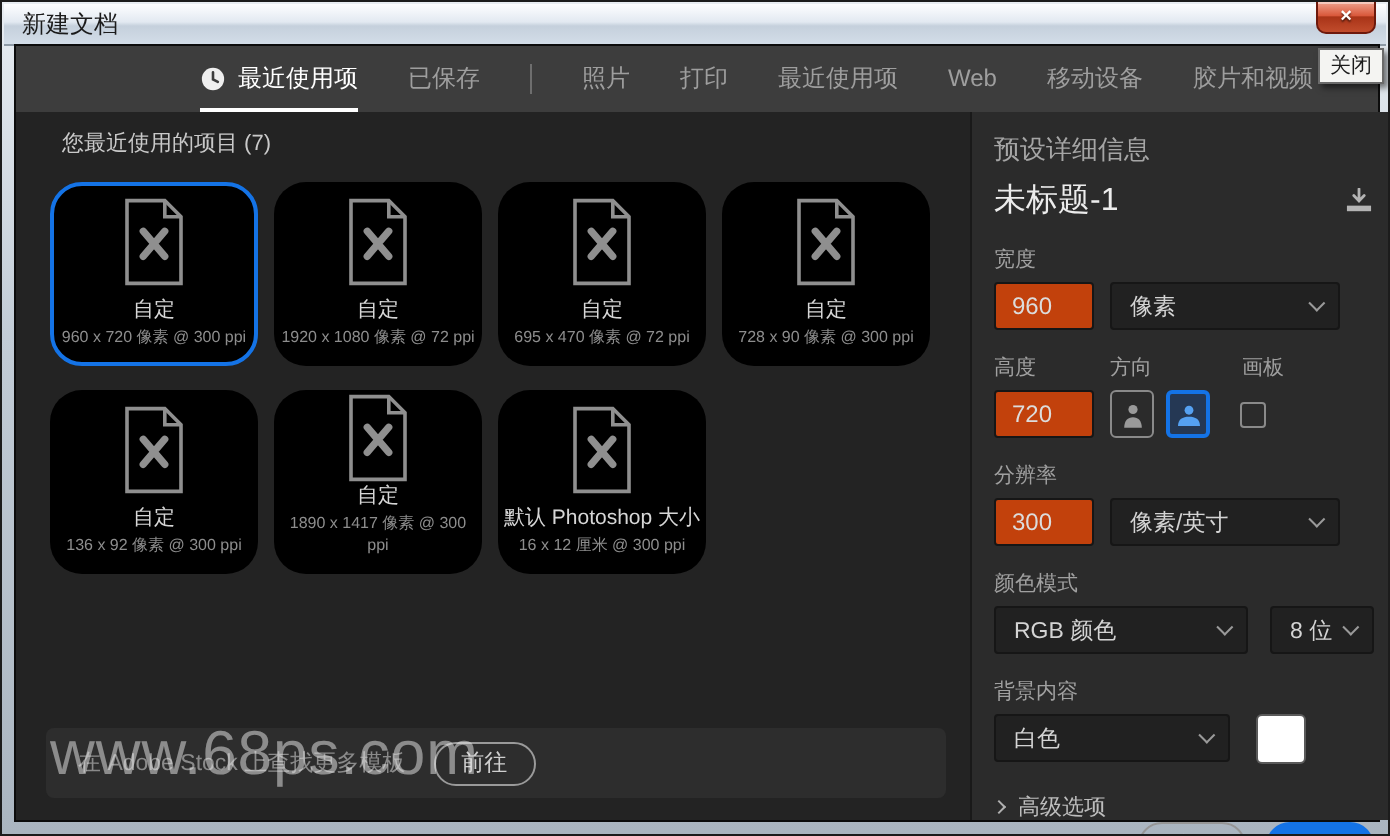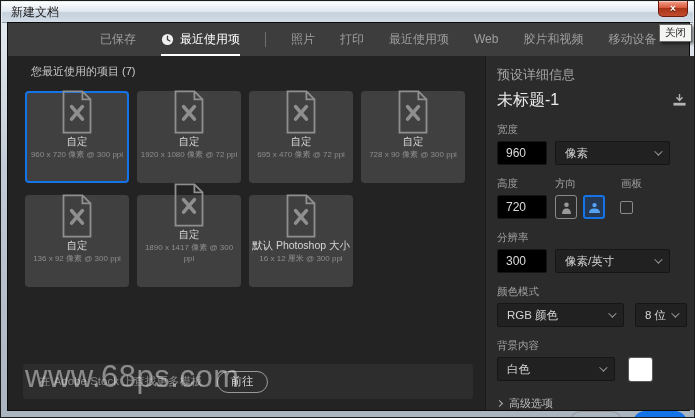--- a/index.html
+++ b/index.html
@@ -30,37 +30,37 @@
   .tab { display:flex; align-items:center; gap:6px; font-size:12px; color:#9e9e9e;
     cursor:pointer; border-bottom:2px solid transparent; padding-top:1px; }
   .tab.active { color:#fff; border-bottom-color:#fff; }
   .tab-divider { width:1px; background:#6e6e6e; align-self:center; height:15px; }
   .body { flex:1; display:flex; min-height:0; }
   
   .left-pane { width:477px; flex:none; position:relative; padding:7px 0 0 17px; }
   .section-header { font-size:11px; color:#c9c9c9; margin:1px 0 0 6px; }
   .grid { margin-top:12px; display:grid; grid-template-columns:repeat(4,104px);
     grid-auto-rows:92px; gap:12px 8px; }
-  .card { background:#404040; border:2px solid transparent; border-radius:4px;
+  .card { background:#000000; border:2px solid transparent; border-radius:16px;
     display:flex; flex-direction:column; align-items:center; justify-content:flex-end;
-    padding-bottom:21px; cursor:pointer; }
+    padding-bottom:7px; cursor:pointer; }
   .card.selected { border-color:#1473e6; }
   .card .icon-zone { flex:1; display:flex; align-items:center; justify-content:center; }
   .card-name { font-size:10.5px; color:#d6d6d6; line-height:1.3; text-align:center; }
   .card-spec { font-size:8px; color:#8d8d8d; line-height:1.4; text-align:center; }
   
   .right-panel { flex:1; background:#2b2b2b; border-left:1px solid #191919;
     position:relative; display:flex; flex-direction:column; padding:10px 20px 0 11px; }
   .panel-header { font-size:13px; color:#a5a5a5; }
   .title-row { display:flex; align-items:center; justify-content:space-between;
     margin-top:6px; }
   .doc-title { font-size:16px; color:#ececec; }
   .field-label { font-size:10.5px; color:#a0a0a0; margin-top:12px; }
   .control-row { display:flex; align-items:center; margin-top:4px; }
-  .num-input { width:50px; height:24px; background:#000000; border:1px solid #161616;
+  .num-input { width:50px; height:24px; background:#c2410c; border:1px solid #161616;
     border-radius:2px; color:#dcdcdc; font-size:12px; padding-left:8px;
     font-family:"Liberation Sans", sans-serif; }
   .dropdown { height:24px; background:#212121; border:1px solid #161616; border-radius:2px;
     color:#d4d4d4; font-size:11.5px; display:flex; align-items:center;
     justify-content:space-between; padding:0 9px; cursor:pointer; }
   .chev { width:6px; height:6px; border-right:1.5px solid #9a9a9a;
     border-bottom:1.5px solid #9a9a9a; transform:rotate(45deg) translateY(-2px); flex:none; }
   .triple-labels { display:flex; margin-top:12px; }
   .triple-labels span { font-size:10.5px; color:#a0a0a0; }
   .orient-btn { width:22px; height:24px; border:1px solid #8a8a8a; border-radius:3px;
@@ -107,50 +107,50 @@
   <div class="close-btn">
     <span>×</span>
   </div>
   <div class="tooltip">关闭</div>
 
   <div class="watermark">www.68ps.com</div>
 
   <div class="dialog">
 
     <div class="tabbar">
-      <div class="tab">
-        <span>已保存</span>
-      </div>
       <div class="tab active">
         <span>
           <svg width="13" height="13" viewBox="0 0 14 14">
             <circle cx="7" cy="7" r="6" fill="#efefef"></circle>
             <path d="M7 3.4 V7.2 L9.6 8.6" stroke="#3d3d3d" stroke-width="1.4" fill="none" stroke-linecap="round"></path>
           </svg>
         </span>
         <span>最近使用项</span>
       </div>
+      <div class="tab">
+        <span>已保存</span>
+      </div>
       <div class="tab-divider"></div>
       <div class="tab">
         <span>照片</span>
       </div>
       <div class="tab">
         <span>打印</span>
       </div>
       <div class="tab">
         <span>最近使用项</span>
       </div>
       <div class="tab">
         <span>Web</span>
       </div>
       <div class="tab">
+        <span>移动设备</span>
+      </div>
+      <div class="tab">
         <span>胶片和视频</span>
-      </div>
-      <div class="tab">
-        <span>移动设备</span>
       </div>
     </div>
 
     <div class="body">
 
       <div class="left-pane">
         <div class="section-header">您最近使用的项目 (7)</div>
 
         <div class="grid">
 

